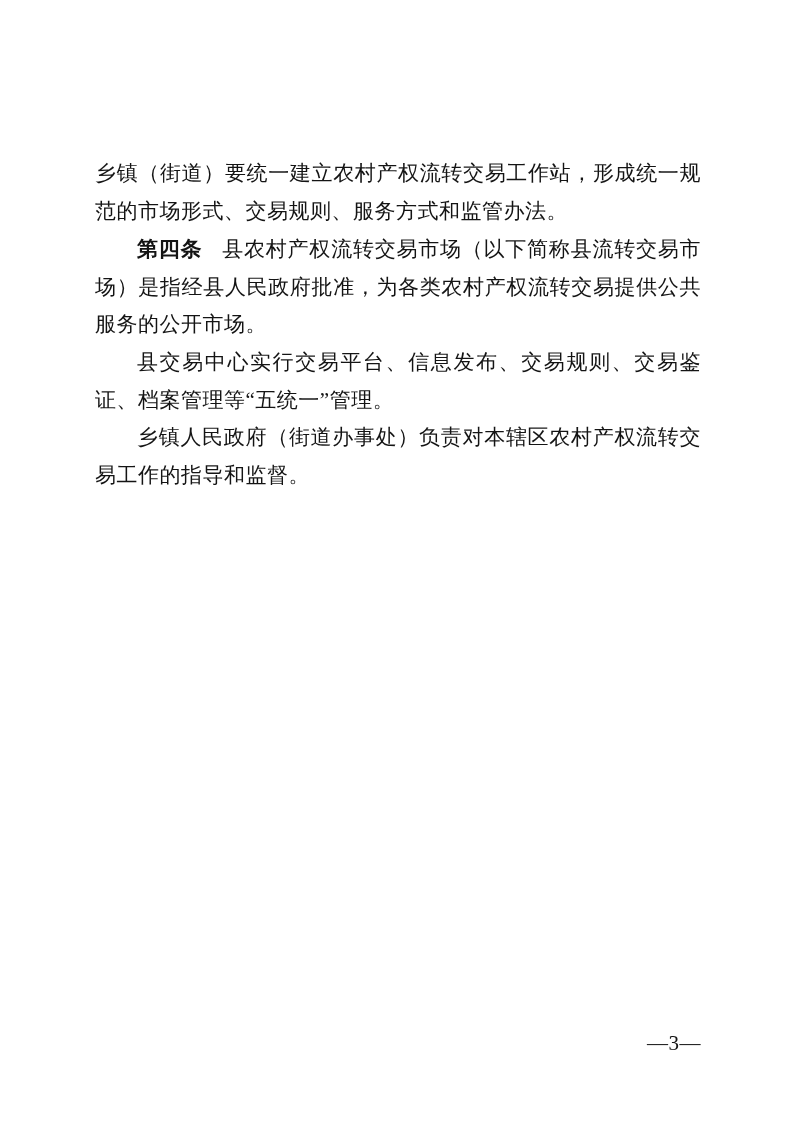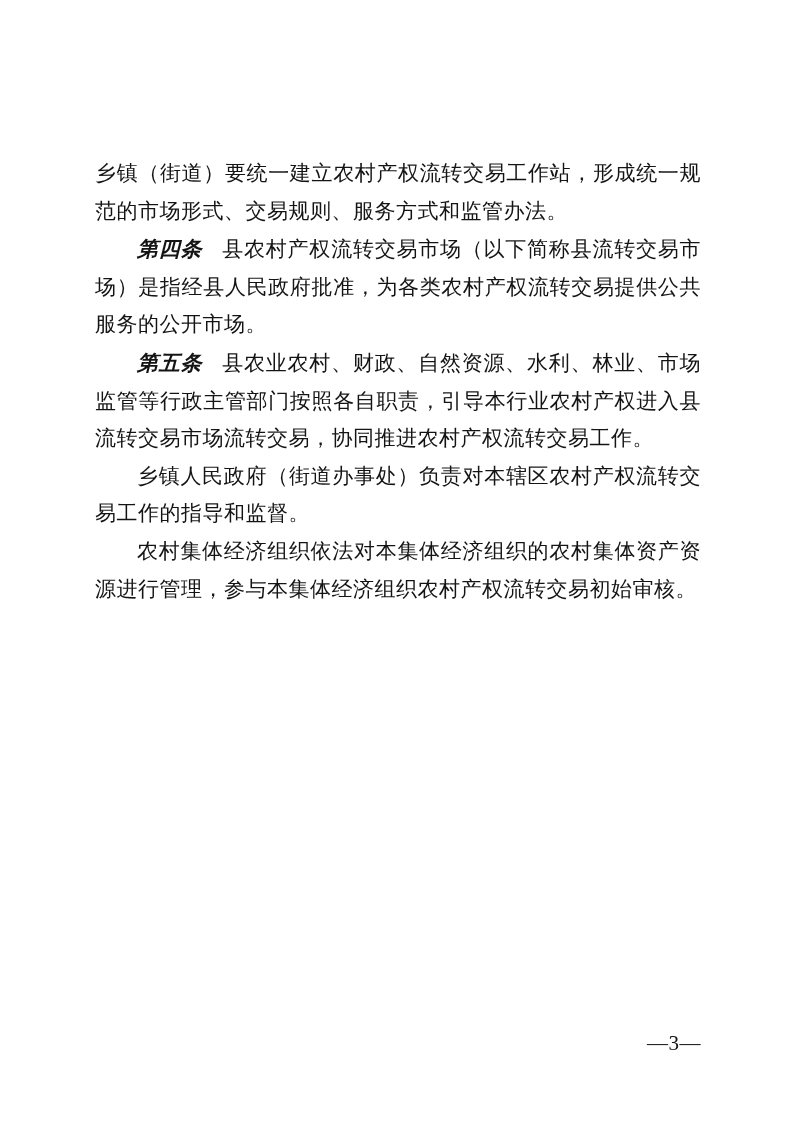--- a/index.html
+++ b/index.html
@@ -39,36 +39,34 @@
     margin: 0;
     padding: 0;
   }
   .para.indent {
     text-indent: 2em;
   }
   .article-no {
     font-weight: 700;
     font-family: "Liberation Sans", "DejaVu Sans", sans-serif;
     margin-right: 0.95em;
-    font-style: italic;
   }
   .page-number {
     position: absolute;
     right: 92px;
     top: 1022px;
     font-size: 21px;
     letter-spacing: 0.5px;
     color: #141414;
   }
 </style>
 </head>
 <body>
 
 <div class="page">
   <div class="text-body" id="paragraphs">
       <p class="para">乡镇（街道）要统一建立农村产权流转交易工作站，形成统一规范的市场形式、交易规则、服务方式和监管办法。</p>
       <p class="para indent"><span class="article-no">第四条</span>县农村产权流转交易市场（以下简称县流转交易市场）是指经县人民政府批准，为各类农村产权流转交易提供公共服务的公开市场。</p>
-      <p class="para indent"><span class="article-no">第五条</span>县农业农村、财政、自然资源、水利、林业、市场监管等行政主管部门按照各自职责，引导本行业农村产权进入县流转交易市场流转交易，协同推进农村产权流转交易工作。</p>
+      <p class="para indent">县交易中心实行交易平台、信息发布、交易规则、交易鉴证、档案管理等“五统一”管理。</p>
       <p class="para indent">乡镇人民政府（街道办事处）负责对本辖区农村产权流转交易工作的指导和监督。</p>
-      <p class="para indent">农村集体经济组织依法对本集体经济组织的农村集体资产资源进行管理，参与本集体经济组织农村产权流转交易初始审核。</p>
     </div>
   <div class="page-number">—3—</div>
 </div>
 
 </body></html>

